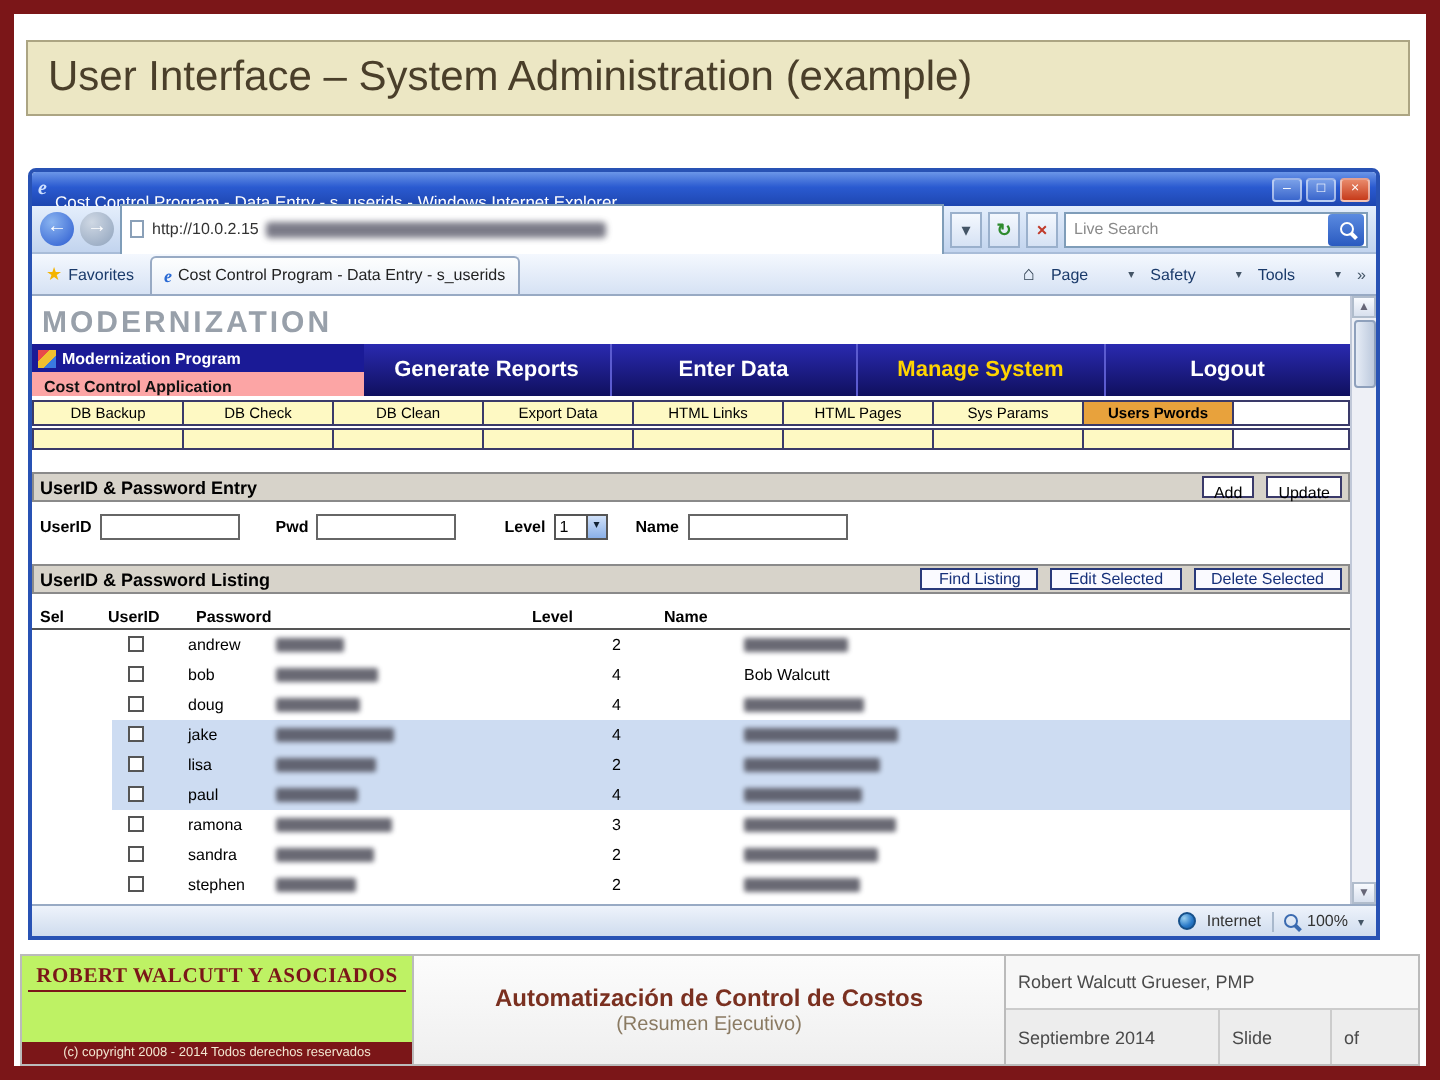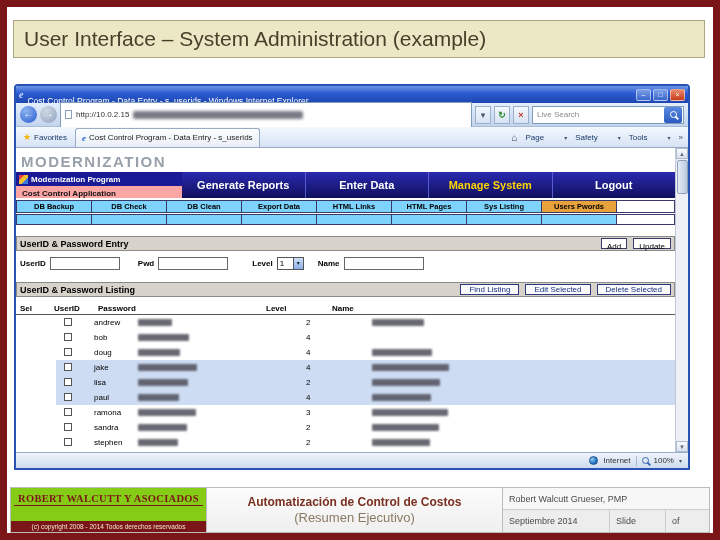--- a/index.html
+++ b/index.html
@@ -94,22 +94,22 @@
     background:linear-gradient(#2a2ab0,#10105e); }
   .nav-item { flex:1; display:flex; align-items:center; justify-content:center;
     color:#fff; font-size:11px; font-weight:bold; }
   .nav-item + .nav-item { border-left:1px solid #5b5bd0; }
   .nav-item.active { color:#ffd400; }
 
   .subnav, .subnav2 { position:absolute; left:0; right:0; display:flex; }
   .subnav  { top:52px; height:13px; }
   .subnav2 { top:66px; height:11px; }
   .subnav-cell, .empty-cell { width:76px; flex:0 0 76px; border:1px solid #3a3a6a; margin-right:-1px;
-    background:#7dd3fc; display:flex; align-items:center; justify-content:center;
-    font-size:7.5px; color:#000; white-space:nowrap;font-weight:bold; }
+    background:#fef9c3; display:flex; align-items:center; justify-content:center;
+    font-size:7.5px; color:#000; white-space:nowrap; }
   .subnav-cell.hot { background:#e8a23c; font-weight:bold; }
   .subnav::after, .subnav2::after { content:""; flex:1; border:1px solid #3a3a6a; }
 
   .sec-header { position:absolute; left:0; right:0; height:15px; background:#d7d3ca;
     border:1px solid #8a8a8a; display:flex; align-items:center; padding:0 3px; gap:6px; }
   .sec-header.entry { top:88px; }
   .sec-header.listing { top:134px; }
   .sec-title { font-size:9px; font-weight:bold; color:#000; }
   .mini-btn { background:#fff; border:1px solid #3a3a6a; font-size:8px; height:11px;
     line-height:9px; padding:3px 5px; color:#000; }
@@ -144,32 +144,32 @@
   .b-status { height:16px; flex:0 0 16px; background:linear-gradient(#eef3fb,#cfdcee);
     border-top:1px solid #98aac4; display:flex; align-items:center; gap:5px; padding:0 6px;
     font-size:8px; color:#333; }
   .status-spacer { flex:1; }
   .globe { width:9px; height:9px; border-radius:50%; border:1px solid #16508a;
     background:radial-gradient(circle at 30% 30%, #9ad0f0, #2878c8 60%, #1a5898); }
   .sep { width:1px; height:10px; background:#a8b8cc; }
   .chev-sm { font-size:6px; color:#456; }
 
   
-  .footer { position:absolute; left:3px; right:3px; bottom:0; height:46px;
-    display:grid; grid-template-columns:196px 1fr 206px; border:1px solid #bbb; background:#84cc16; }
+  .footer { position:absolute; left:3px; right:3px; bottom:0; height:56px;
+    display:grid; grid-template-columns:196px 1fr 206px; border:1px solid #bbb; background:#bef264; }
   .f-left { position:relative; border-right:1px solid #bbb; text-align:center; }
   .company { display:inline-block; font-family:"Liberation Serif",serif; font-size:10.5px;
     font-weight:bold; color:#7b1618; letter-spacing:.3px; margin-top:3px; padding:0 4px 1px;
     border-bottom:1px solid #7b1618; white-space:nowrap; }
   .f-left-strip { position:absolute; left:0; right:0; bottom:0; height:11px; background:#7b1618;
     color:#f2e6d0; font-size:6.5px; display:flex; align-items:center; justify-content:center; white-space:nowrap; }
   .f-center { border-right:1px solid #bbb; display:flex; flex-direction:column;
     align-items:center; justify-content:center; background:linear-gradient(#fcfcfc,#efefef); }
   .f-title { font-size:12px; font-weight:bold; color:#7a3020; }
-  .f-sub { font-size:13px; color:#8a7a62; margin-top:1px; }
+  .f-sub { font-size:10px; color:#8a7a62; margin-top:1px; }
   .f-right { display:grid; grid-template-rows:1fr 1fr; }
   .f-author { display:flex; align-items:center; padding-left:6px; font-size:9px; color:#4a4a4a;
     background:#f7f7f7; border-bottom:1px solid #ccc; }
   .f-meta { display:grid; grid-template-columns:1fr 56px 44px; align-items:center;
     background:#ededed; font-size:9px; color:#4a4a4a;text-align:center; }
   .f-meta > span { padding-left:6px; height:100%; display:flex; align-items:center; }
   .f-meta > span + span { border-left:1px solid #ccc; }
 </style>
 </head>
 <body>
@@ -276,21 +276,21 @@
             <div class="subnav-cell">DB Check</div>
 
             <div class="subnav-cell">DB Clean</div>
 
             <div class="subnav-cell">Export Data</div>
 
             <div class="subnav-cell">HTML Links</div>
 
             <div class="subnav-cell">HTML Pages</div>
 
-            <div class="subnav-cell">Sys Listing</div>
+            <div class="subnav-cell">Sys Params</div>
 
             <div class="subnav-cell hot">Users Pwords</div>
           </div>
 
         <div class="subnav2">
           <div class="empty-cell"></div>
           <div class="empty-cell"></div>
           <div class="empty-cell"></div>
           <div class="empty-cell"></div>
           <div class="empty-cell"></div>
@@ -342,20 +342,21 @@
               <span><span class="redacted" style="width: 34px;"></span></span>
               <span>2</span>
               <span><span class="redacted" style="width: 52px;"></span></span>
             </div>
 
             <div class="t-row">
               <span><span class="checkbox"></span></span>
               <span>bob</span>
               <span><span class="redacted" style="width: 51px;"></span></span>
               <span>4</span>
+              <span><span>Bob Walcutt</span></span>
             </div>
 
             <div class="t-row">
               <span><span class="checkbox"></span></span>
               <span>doug</span>
               <span><span class="redacted" style="width: 42px;"></span></span>
               <span>4</span>
               <span><span class="redacted" style="width: 60px;"></span></span>
             </div>
 

